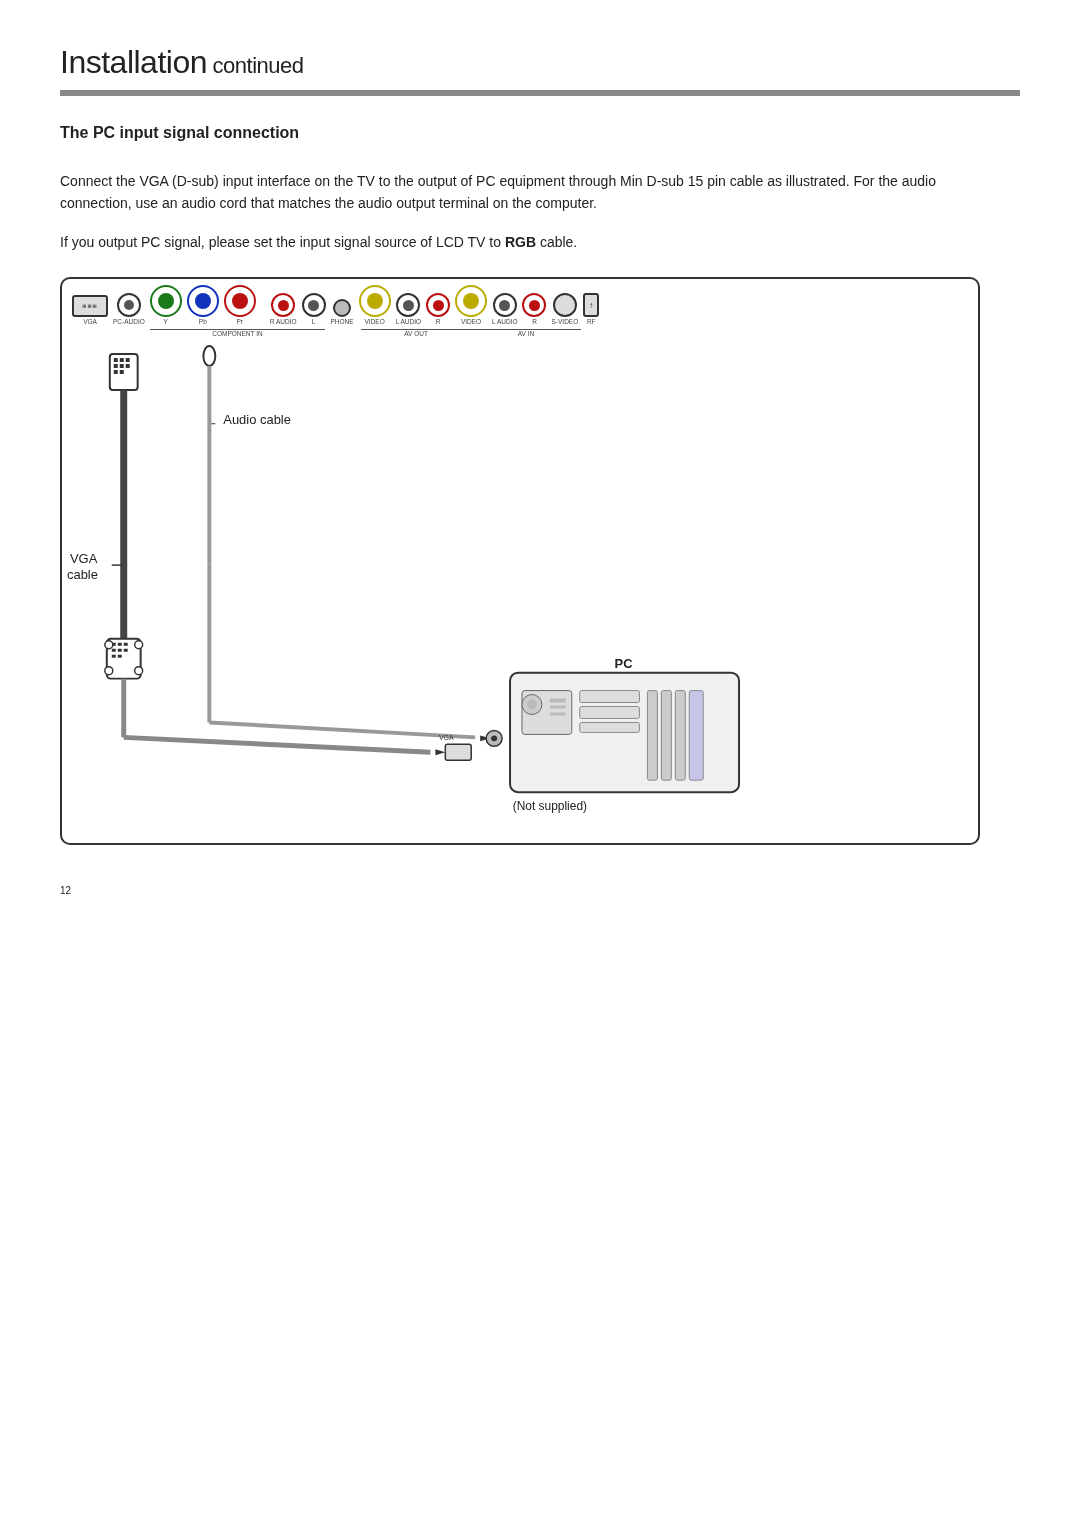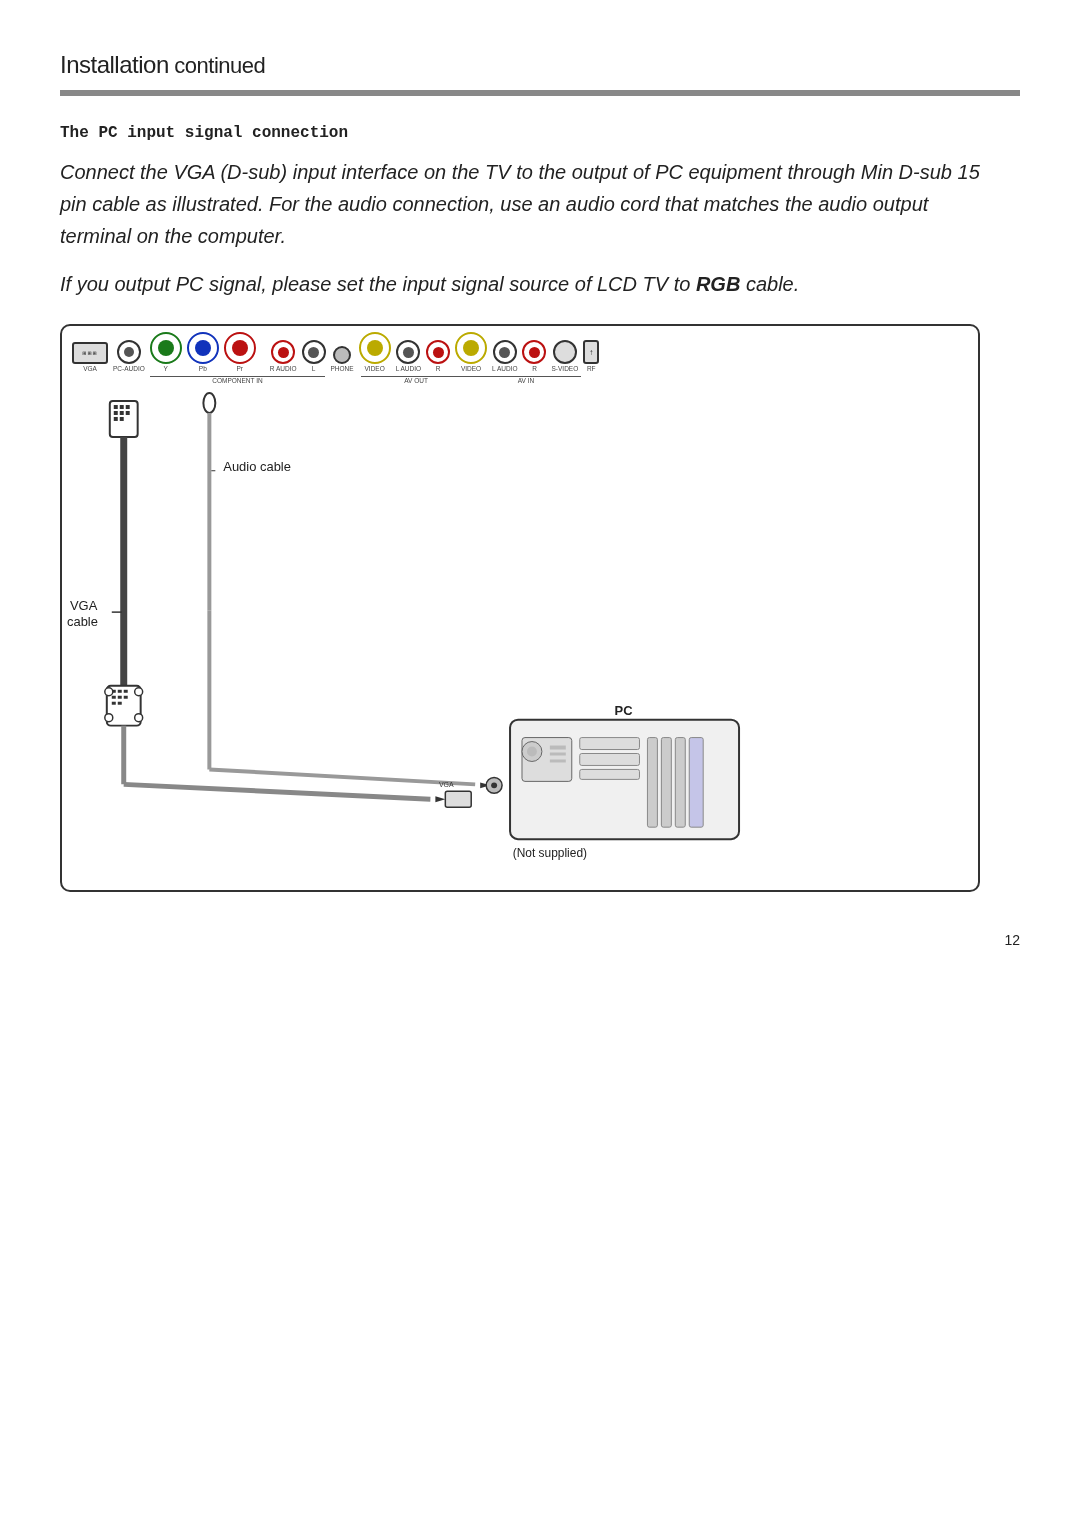--- a/index.html
+++ b/index.html
@@ -12,56 +12,54 @@
       min-height: 1527px;
       padding: 40px 60px;
     }
     h1.page-title {
       font-size: 36px;
       font-weight: bold;
       margin-bottom: 8px;
       letter-spacing: -0.5px;
     }
     h1.page-title span {
-      font-size: 24px;
+      font-size: 32px;
       font-weight: normal;
     }
     .divider {
       height: 6px;
       background: #888;
       margin-bottom: 28px;
     }
     h2.section-title {
       font-size: 16px;
       font-weight: bold;
-      margin-bottom: 14px;
-      font-family: Liberation Mono, monospace;
+      margin-bottom: 28px;
     }
     .body-text {
-      font-size: 20px;
+      font-size: 14px;
       line-height: 1.6;
       margin-bottom: 16px;
       max-width: 920px;
-      font-style: italic;
     }
     .diagram-container {
       border: 2px solid #333;
       border-radius: 10px;
       padding: 0;
       margin: 24px 0 0 0;
       width: 920px;
       position: relative;
       background: #fff;
       overflow: hidden;
     }
     
     .page-number {
-      text-align: right;
+      text-align: left;
       margin-top: 40px;
-      font-size: 14px;
+      font-size: 10px;
     }
     
     .conn-row {
       display: flex;
       align-items: flex-end;
       gap: 5px;
       padding: 6px 10px 4px 10px;
       flex-wrap: nowrap;
     }
     .conn-item {

